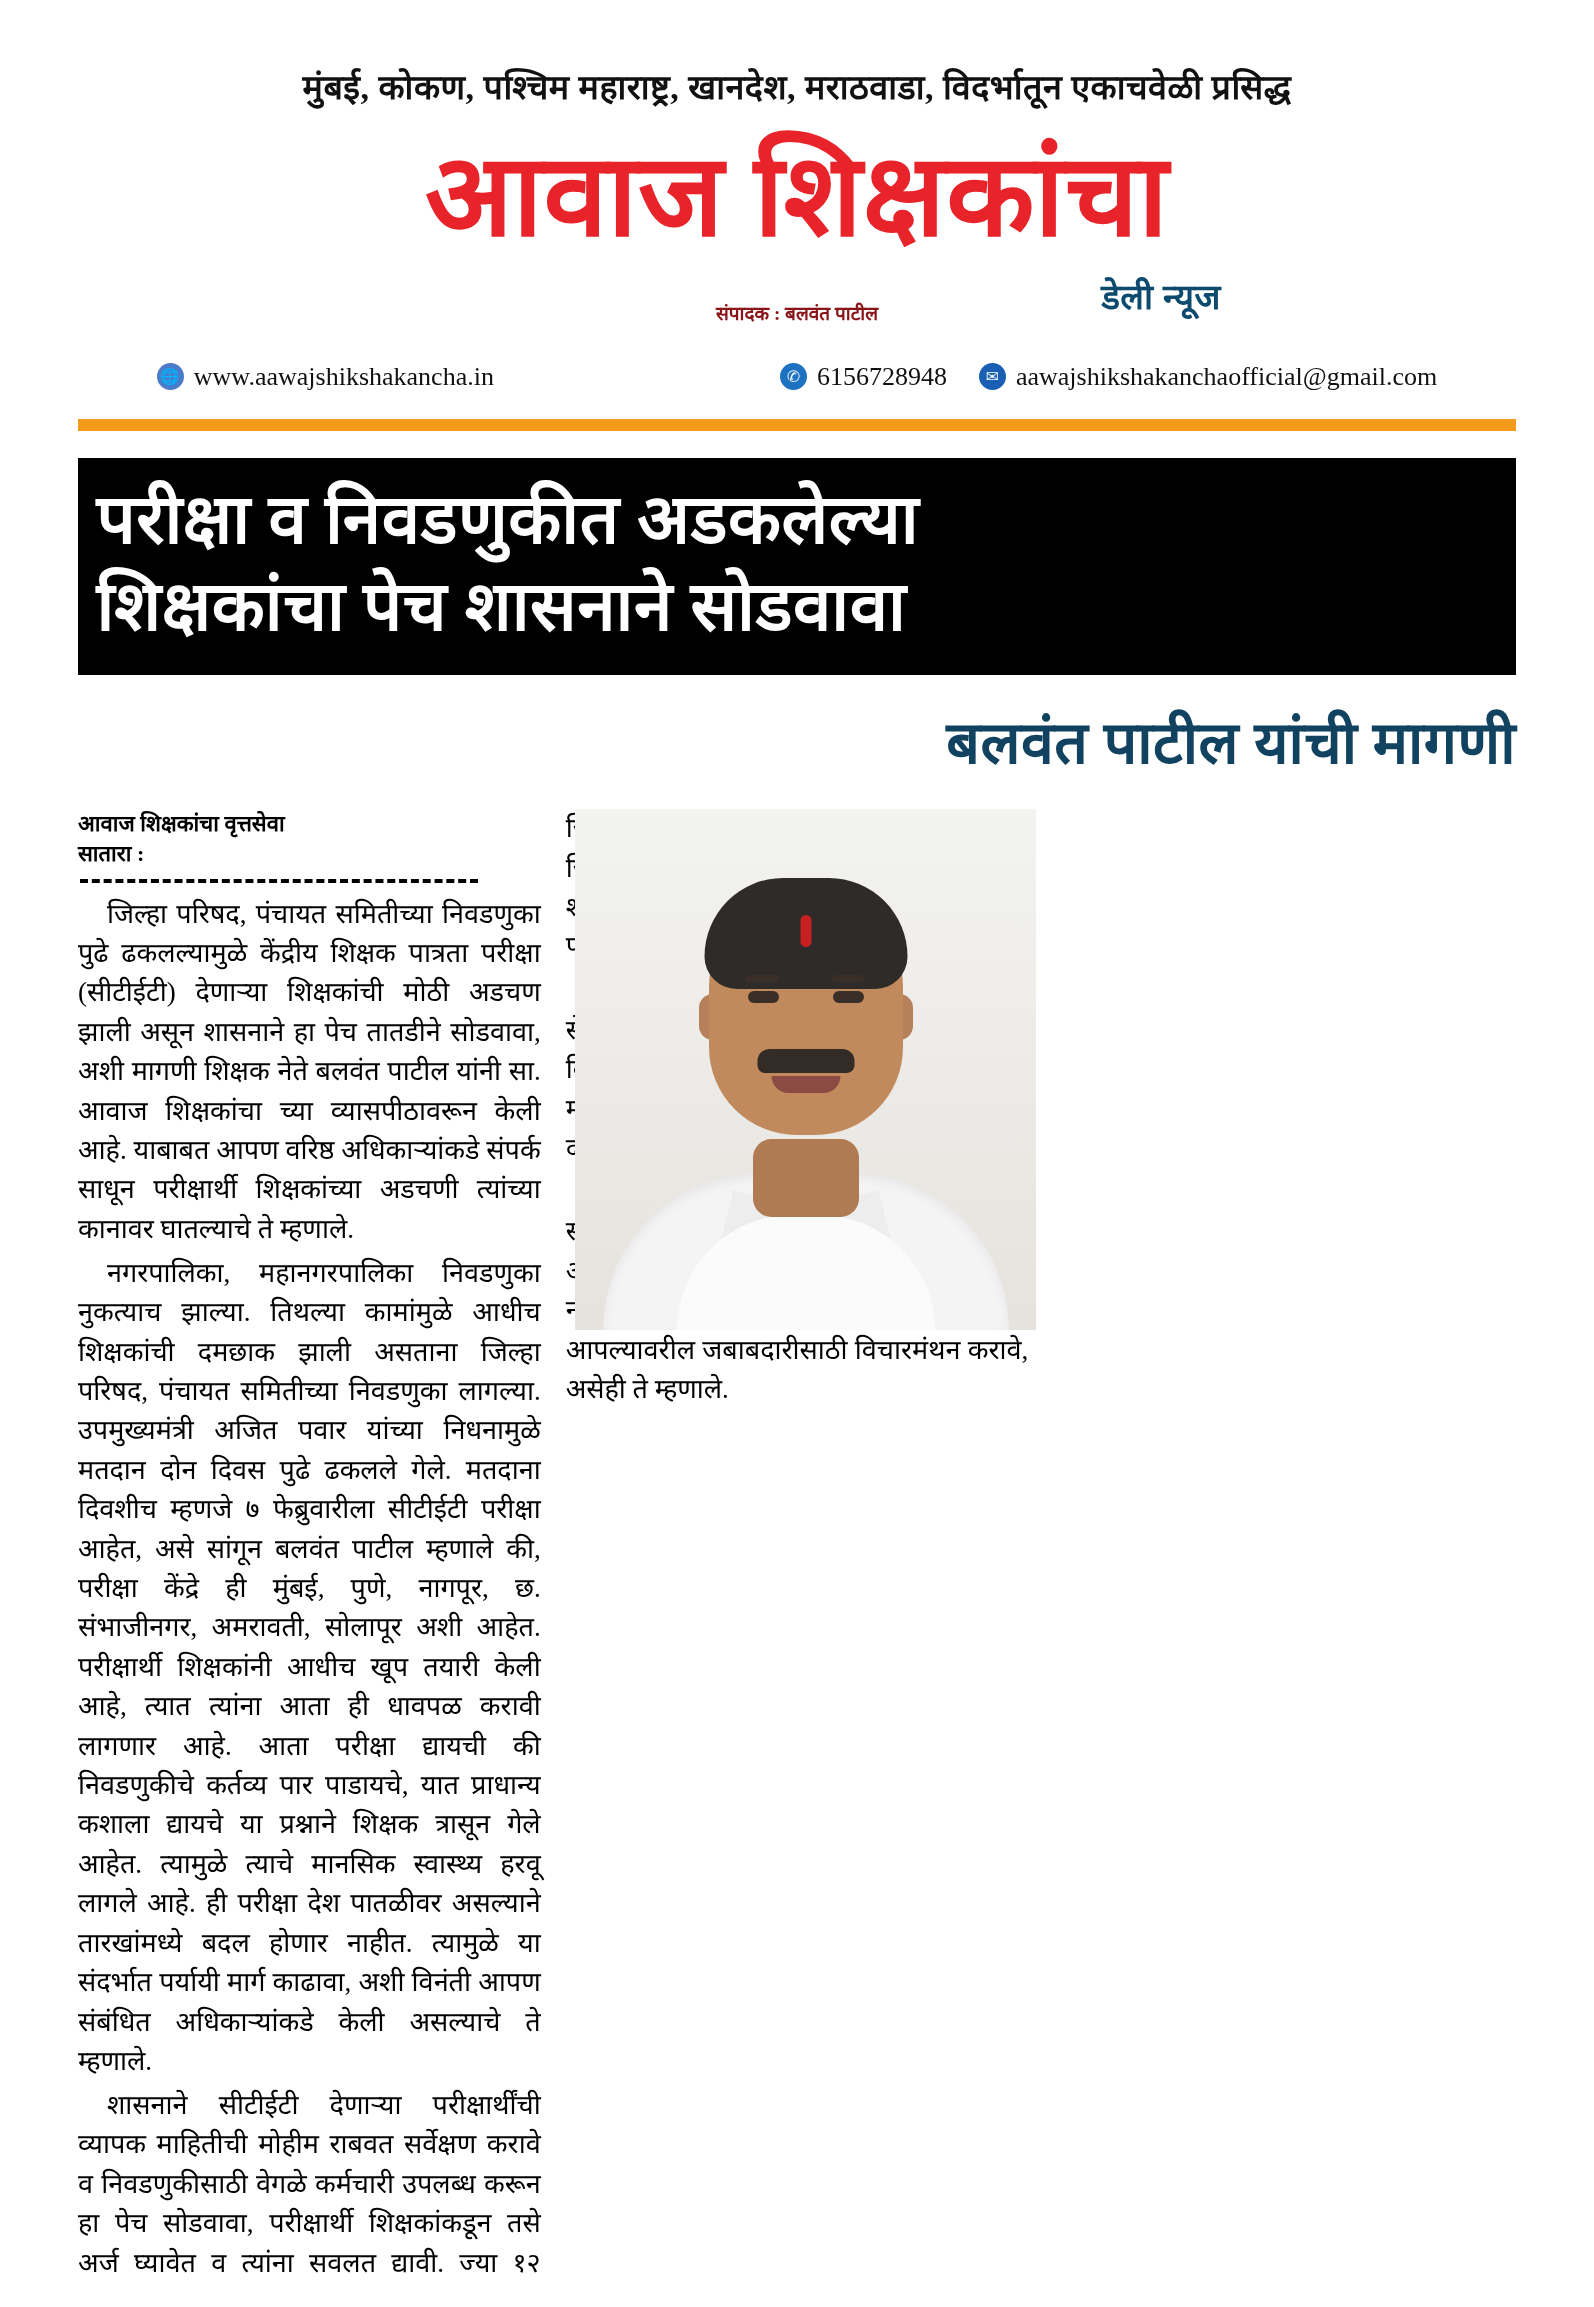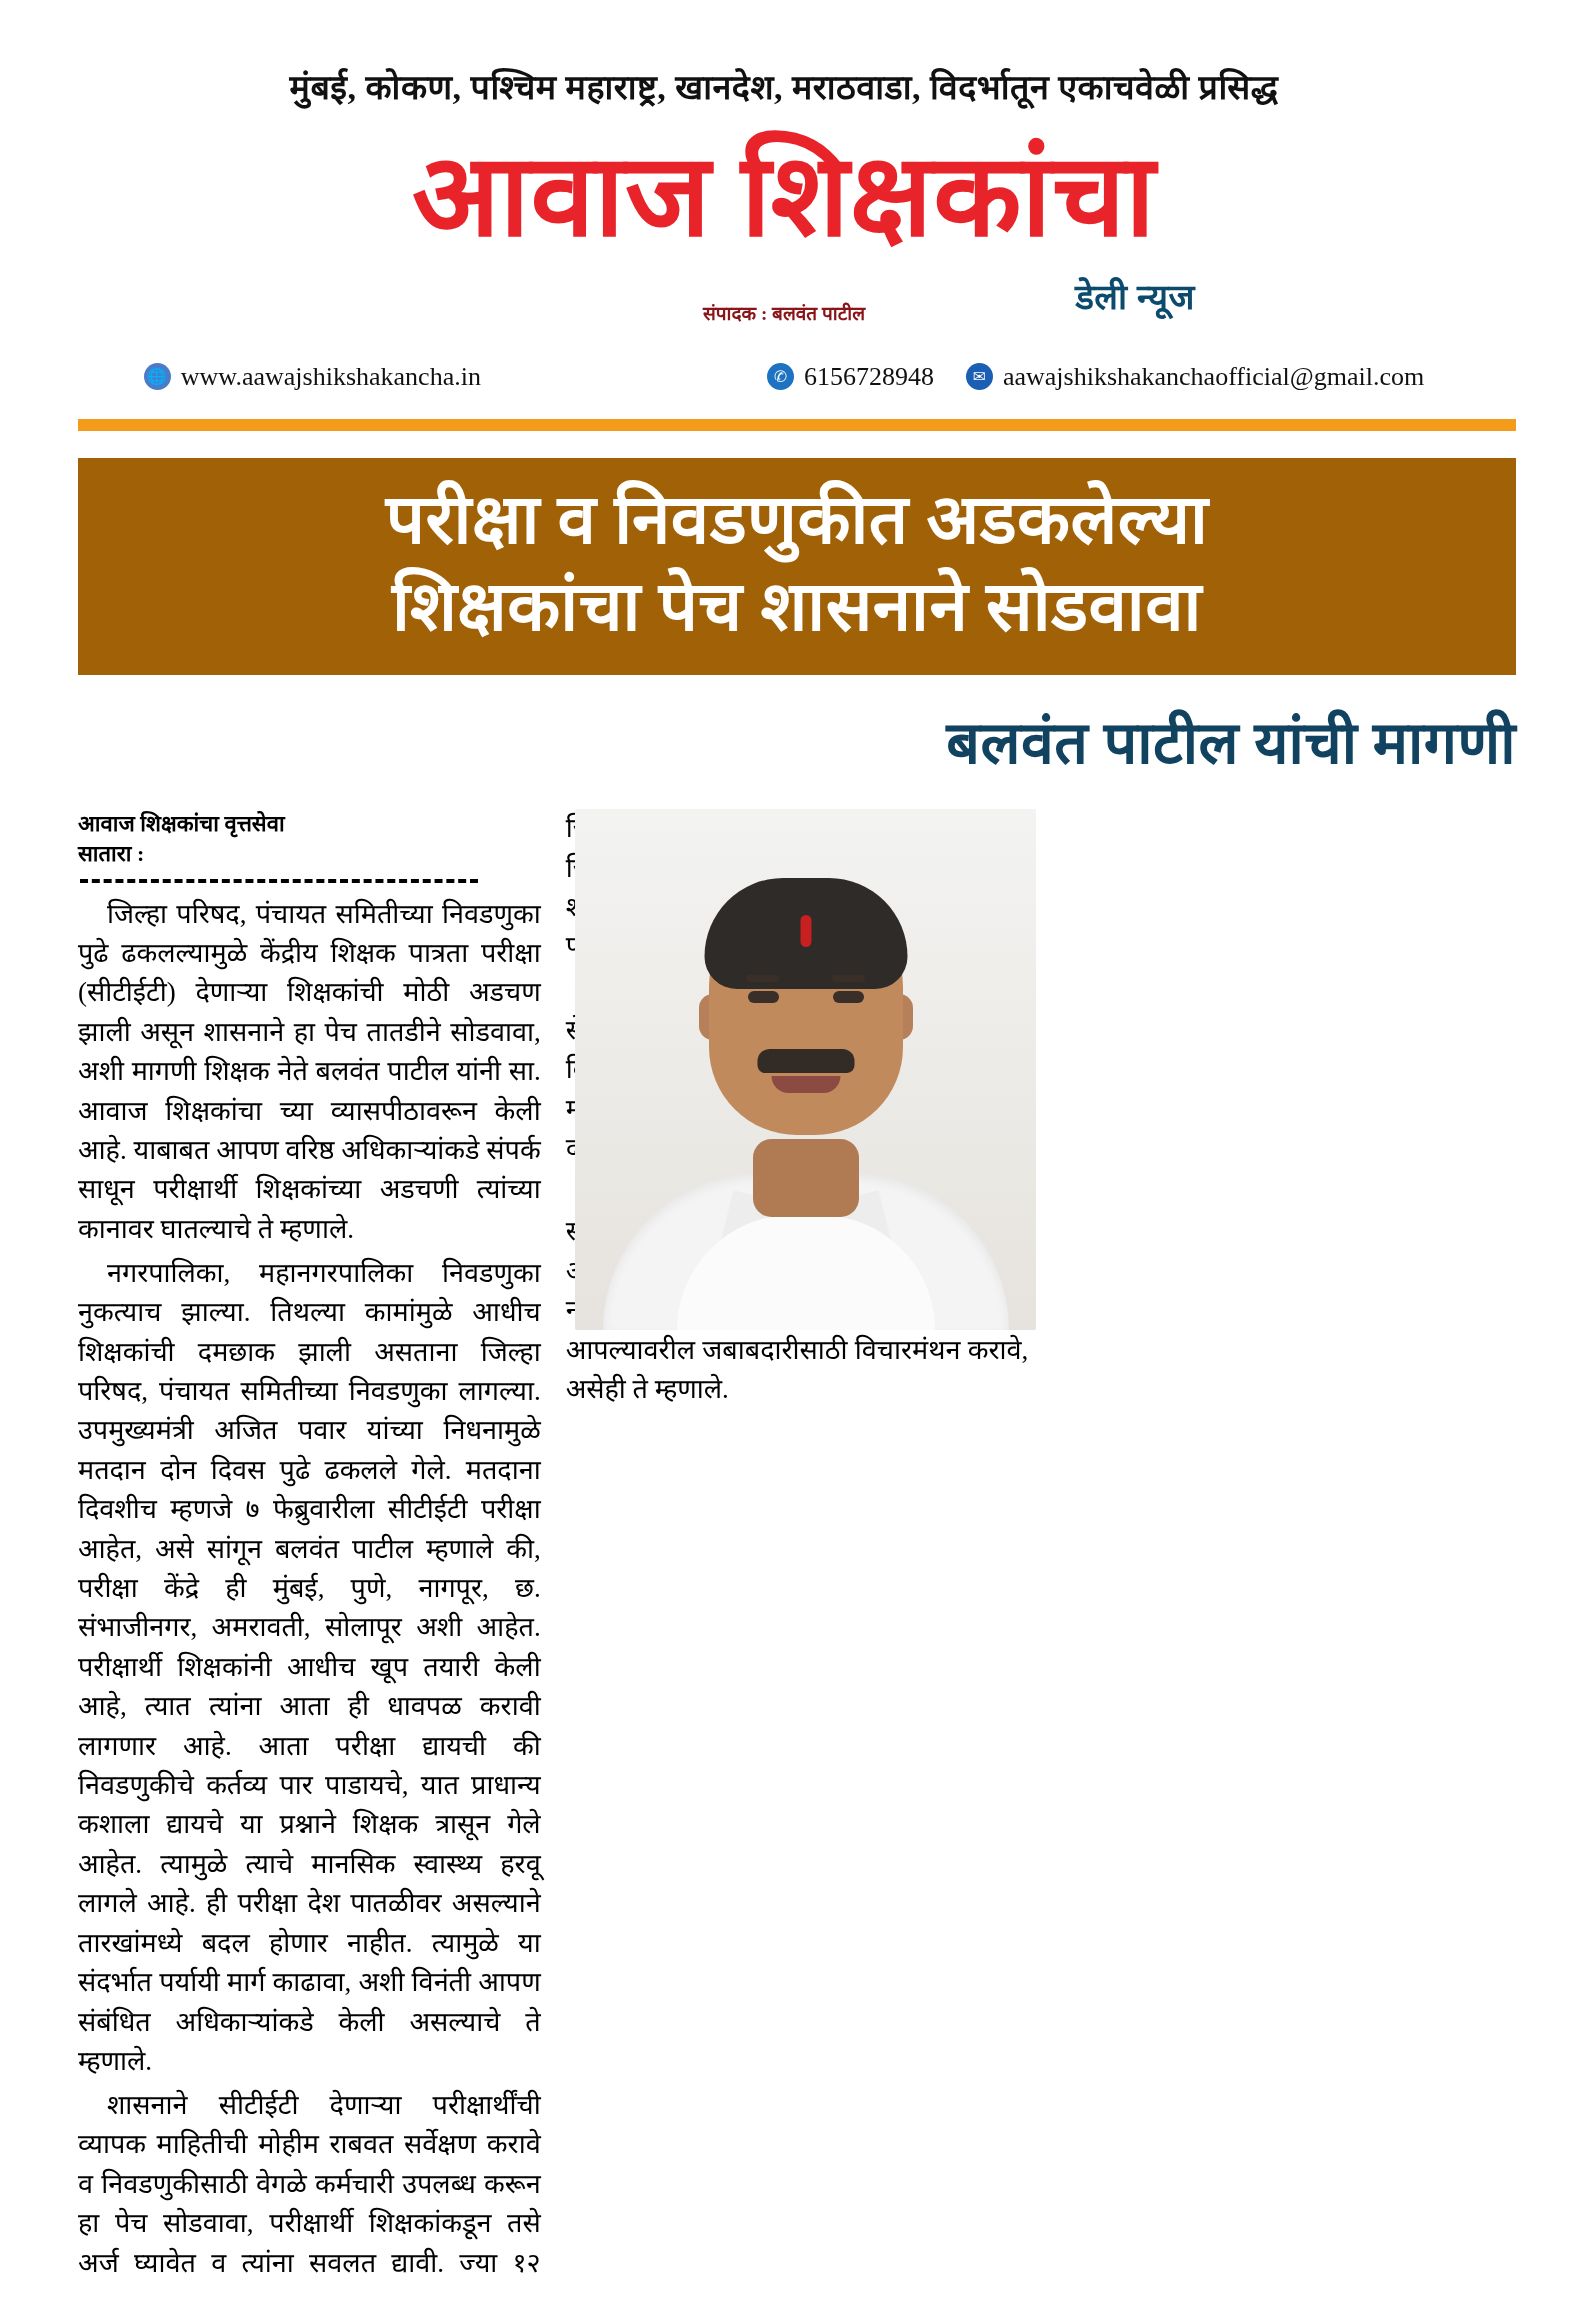--- a/index.html
+++ b/index.html
@@ -13,21 +13,21 @@
   }
   .page {
     width: 1594px;
     height: 2771px;
     padding: 0;
     position: relative;
     background: #fff;
   }
 
   
-  .masthead { padding: 69px 104px 0 78px; text-align: center; }
+  .masthead { padding: 69px 78px 0 78px; text-align: center; }
   .tagline {
     font-family: "Liberation Serif", serif;
     font-weight: 700;
     font-size: 34px;
     letter-spacing: 0.5px;
     color: #111;
     line-height: 1.1;
     white-space: nowrap;
   }
   .logo-row {
@@ -102,23 +102,23 @@
 
   .orange-rule {
     margin: 21px 78px 0 78px;
     height: 12px;
     background: #f59b1c;
   }
 
   
   .headline-banner {
     margin: 27px 78px 0 78px;
-    background: #a16207;
+    background: #000000;
     color: #ffffff;
-    text-align: center;
+    text-align: left;
     padding: 19.4px 18.5px 24px 18.5px;
   }
   .headline-banner .hl {
     font-family: "Liberation Serif", serif;
     font-weight: 700;
     font-size: 69px;
     line-height: 1.26;
     letter-spacing: 0.5px;
     white-space: nowrap;
   }

